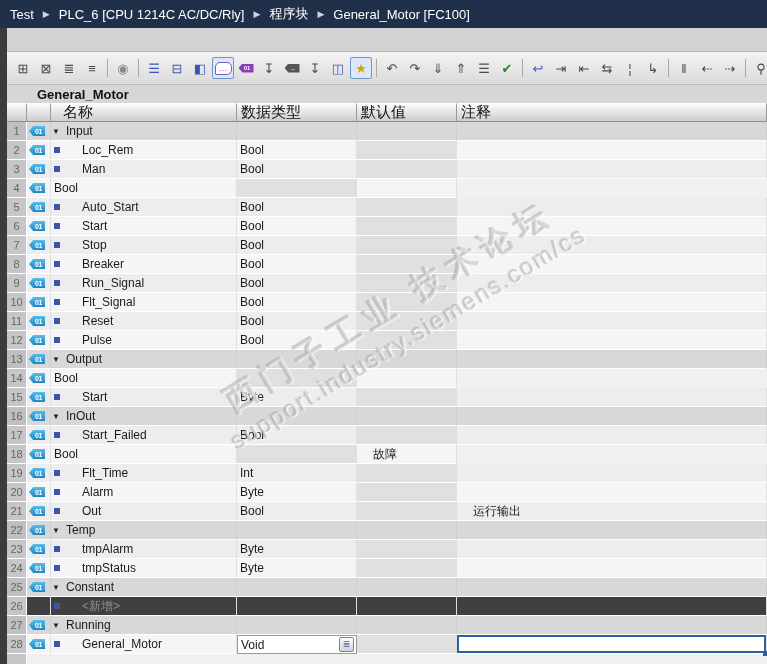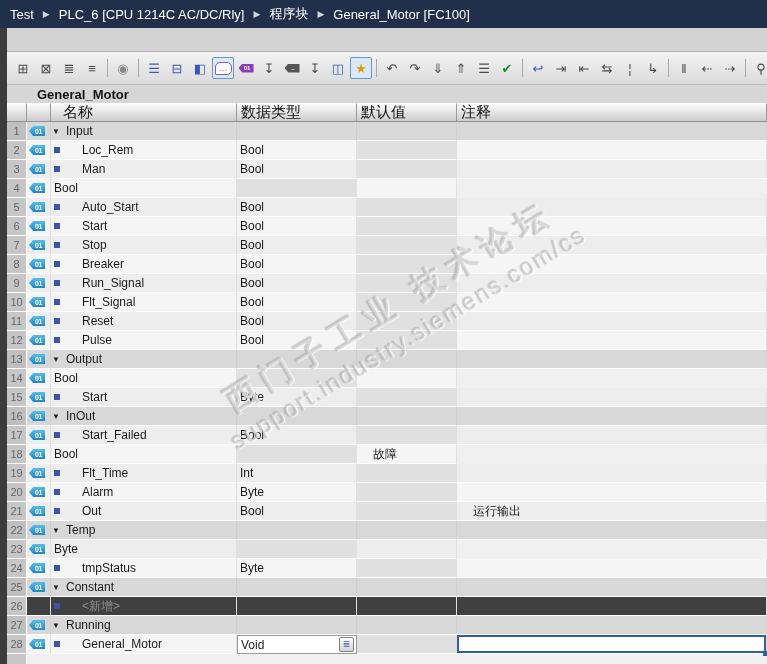--- a/index.html
+++ b/index.html
@@ -412,20 +412,24 @@
           </div>
           <div class="cell typecell"></div>
           <div class="cell defcell"></div>
           <div class="cell comcell"></div>
         </div>
         <div class="row member odd">
           <div class="cell gutter">23</div>
           <div class="cell iconcell">
             <span class="tagicon">01</span>
           </div>
+          <div class="cell namecell">
+            <span class="bullet"></span>
+            <span class="nlabel">tmpAlarm</span>
+          </div>
           <div class="cell typecell">Byte</div>
           <div class="cell defcell"></div>
           <div class="cell comcell"></div>
         </div>
         <div class="row member even">
           <div class="cell gutter">24</div>
           <div class="cell iconcell">
             <span class="tagicon">01</span>
           </div>
           <div class="cell namecell">

